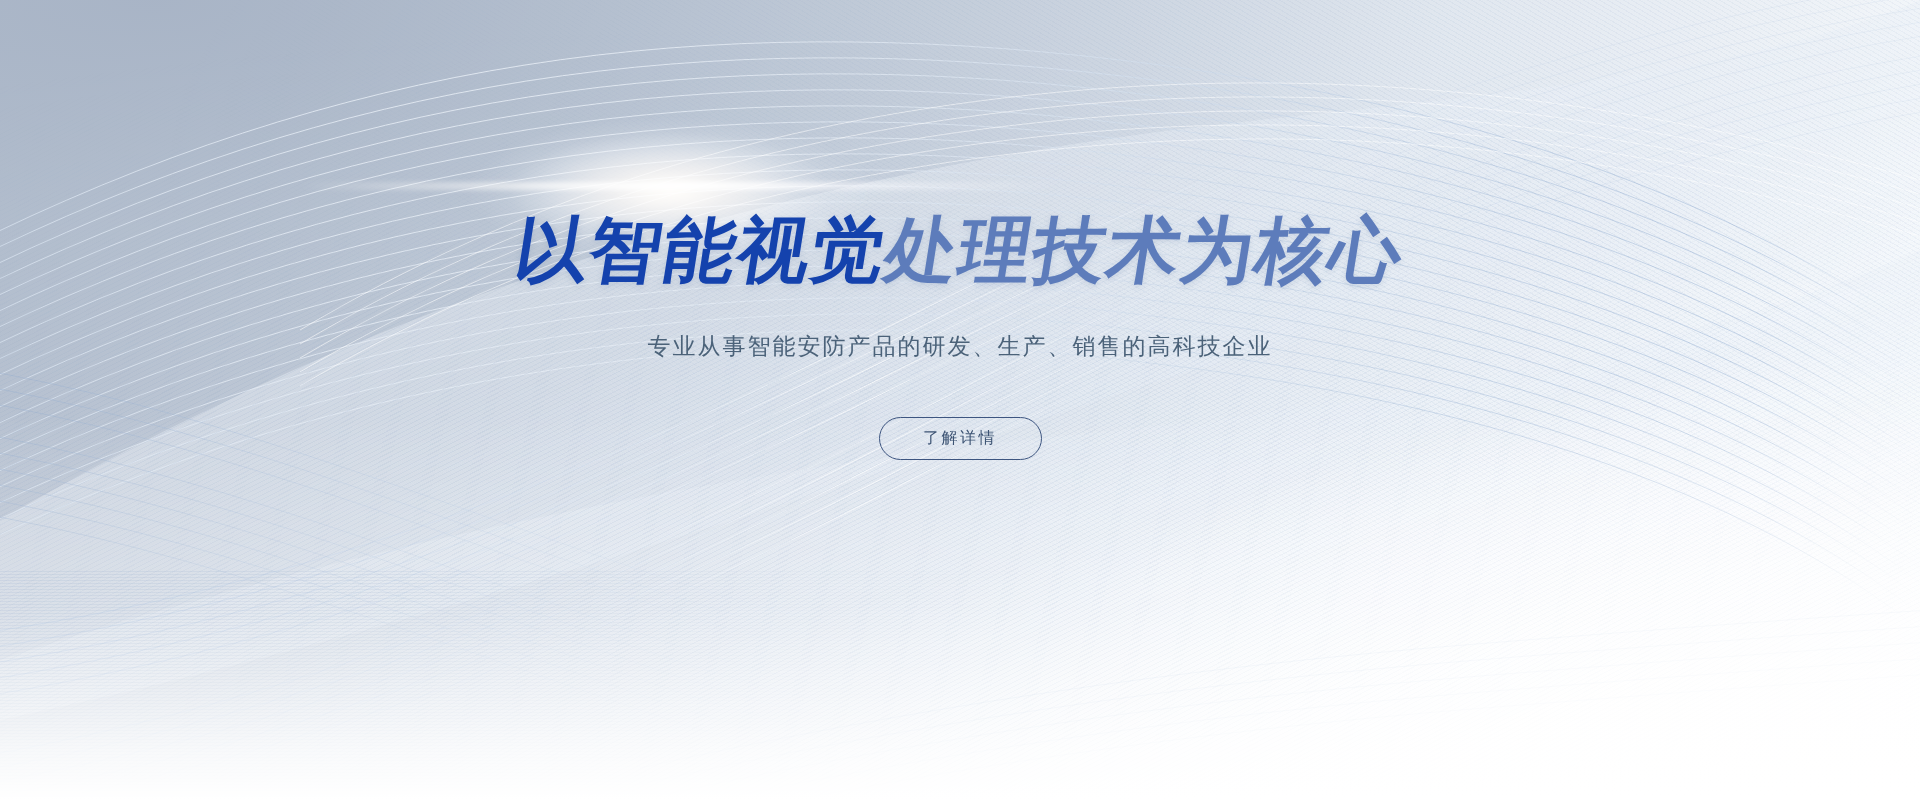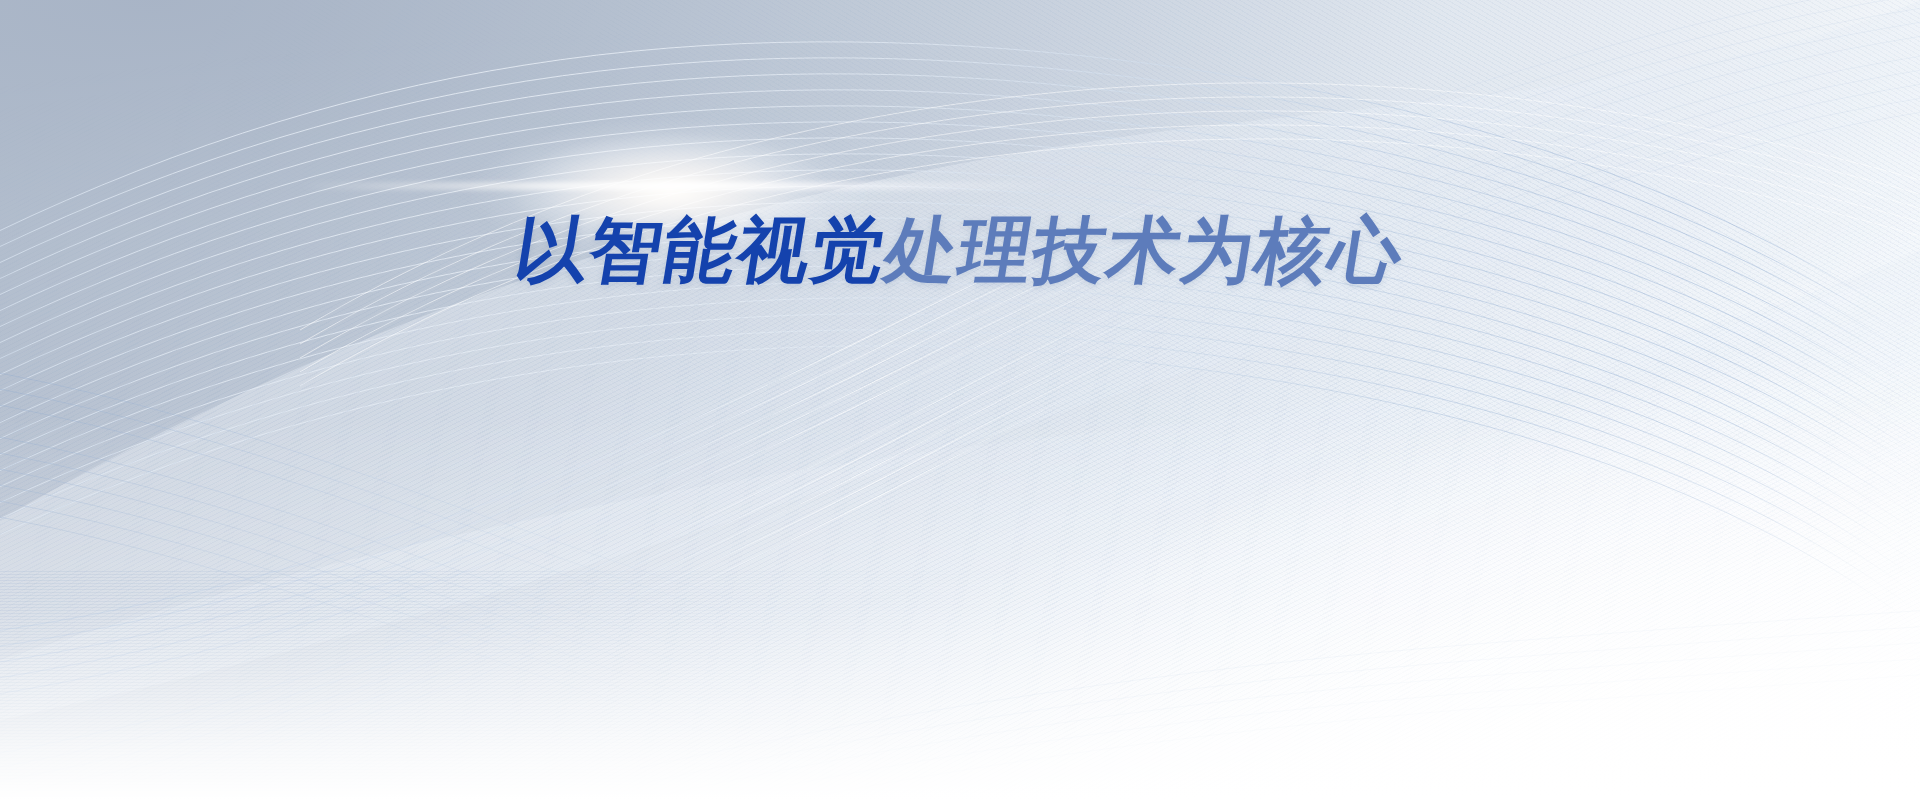--- a/index.html
+++ b/index.html
@@ -236,16 +236,18 @@
   <div class="flare"></div>
   <div class="flare-streak"></div>
   <div class="veil"></div>
 
   <div class="content">
 
     <h1 class="headline">
       <span class="seg-a">以智能视觉</span><span class="seg-b">处理技术为核心</span>
     </h1>
 
-
+    <p class="subtitle">专业从事智能安防产品的研发、生产、销售的高科技企业</p>
+
+    <button class="cta" type="button">了解详情</button>
 
   </div>
 </div>
 
 </body></html>

